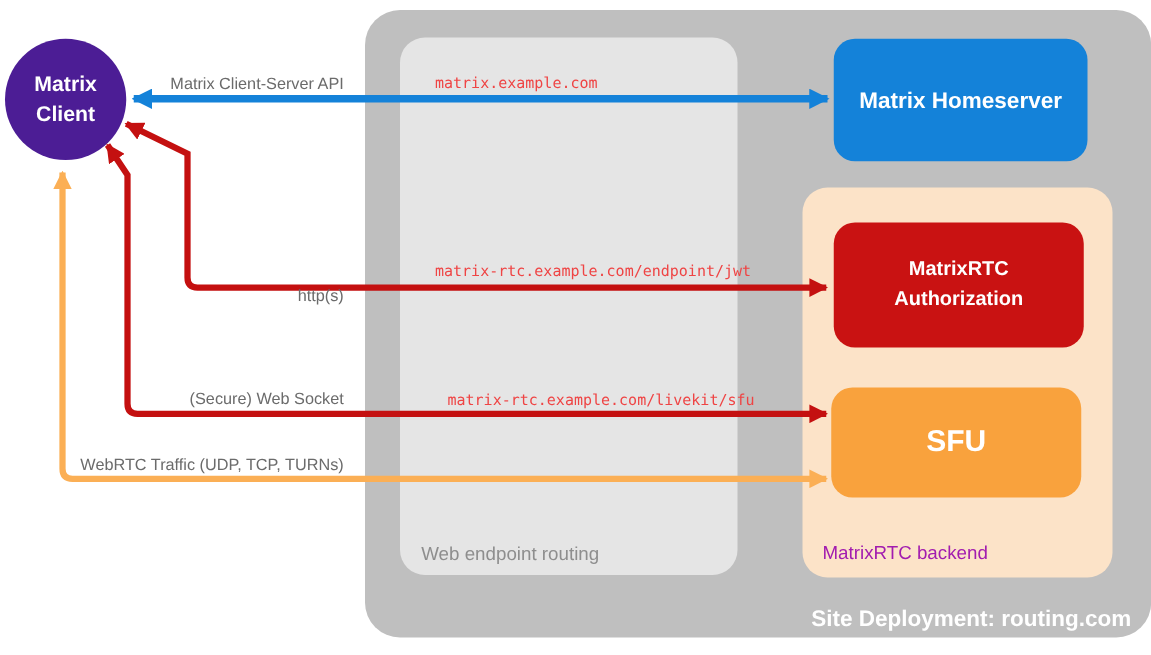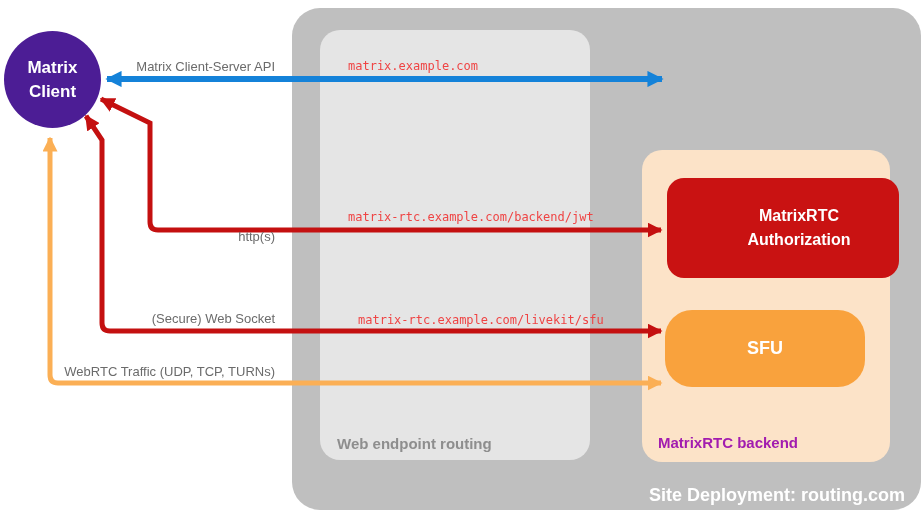--- a/index.html
+++ b/index.html
@@ -5,31 +5,31 @@
   html,body{margin:0;padding:0;background:#ffffff;}
   #stage{
     position:relative;width:921px;height:524px;overflow:hidden;
     font-family:"Liberation Sans",sans-serif;background:#ffffff;
   }
   .abs{position:absolute;}
   
   .site-container{left:292px;top:8px;width:629px;height:502px;border-radius:28px;}
   .routing-panel{left:320px;top:30px;width:270px;height:430px;border-radius:20px;}
   .backend-panel{left:642px;top:150px;width:248px;height:312px;border-radius:20px;}
-  .panel-caption{font-weight:bold;font-size:15px;}
+  .panel-caption{font-weight:normal;font-size:15px;}
   .site-caption{right:16px;bottom:4px;font-weight:bold;font-size:18px;color:#ffffff;}
   
   .node{display:flex;align-items:center;justify-content:center;text-align:center;
         color:#ffffff;font-weight:bold;}
   .client-circle{left:4px;top:31px;width:97px;height:97px;border-radius:50%;
         font-size:17px;line-height:24px;}
   .homeserver-box{left:667px;top:31px;width:203px;height:98px;border-radius:17px;font-size:18px;}
   .auth-box{left:667px;top:178px;width:200px;height:100px;border-radius:17px;
-        font-size:16px;line-height:24px;padding-left:32px;}
-  .sfu-box{left:665px;top:310px;width:200px;height:77px;border-radius:27px;font-size:18px;}
+        font-size:16px;line-height:24px;}
+  .sfu-box{left:665px;top:310px;width:200px;height:88px;border-radius:17px;font-size:24px;}
   
   #arrows{left:0;top:0;width:921px;height:524px;pointer-events:none;}
   
   .edge-label{right:646px;font-size:13px;color:#6b6b6b;white-space:nowrap;}
   .endpoint-label{left:348px;font-family:"DejaVu Sans Mono",monospace;
         font-size:12px;color:#ef4444;white-space:nowrap;}
 </style>
 </head>
 <body>
 
@@ -40,20 +40,23 @@
   </div>
 
   <div class="abs routing-panel" style="background: rgb(229, 229, 229);">
     <span class="abs panel-caption" style="left: 17px; bottom: 8px; color: rgb(142, 142, 142);">Web endpoint routing</span>
   </div>
 
   <div class="abs backend-panel" style="background: rgb(252, 227, 200);">
     <span class="abs panel-caption" style="left: 16px; bottom: 11px; color: #a21caf;">MatrixRTC backend</span>
   </div>
 
+  <div class="abs node homeserver-box" style="background: rgb(20, 130, 217);">
+    <span>Matrix Homeserver</span>
+  </div>
 
   <div class="abs node auth-box" style="background: rgb(201, 18, 18);">
     <span>
       <span style="display:block">MatrixRTC</span>
       <span style="display:block">Authorization</span>
     </span>
   </div>
 
   <div class="abs node sfu-box" style="background: rgb(249, 162, 61);">
     <span>SFU</span>
@@ -87,16 +90,16 @@
 
     <path d="M 50 138 L 50 375 Q 50 383 58 383 L 661 383" fill="none" stroke-width="5" marker-start="url(#arrow-orange)" marker-end="url(#arrow-orange)" stroke="#fbaf55"></path>
   </svg>
 
   <span class="abs edge-label" style="top:59px;">Matrix Client-Server API</span>
   <span class="abs edge-label" style="top:209px;margin-top:20px;">http(s)</span>
   <span class="abs edge-label" style="top:311px;">(Secure) Web Socket</span>
   <span class="abs edge-label" style="top:364px;">WebRTC Traffic (UDP, TCP, TURNs)</span>
 
   <span class="abs endpoint-label" style="top:59px;">matrix.example.com</span>
-  <span class="abs endpoint-label" style="top:210px;">matrix-rtc.example.com/backend/jwt</span>
+  <span class="abs endpoint-label" style="top:210px;">matrix-rtc.example.com/endpoint/jwt</span>
   <span class="abs endpoint-label" style="top:313px;padding-left:10px;">matrix-rtc.example.com/livekit/sfu</span>
 
 </div>
 
 </body></html>

